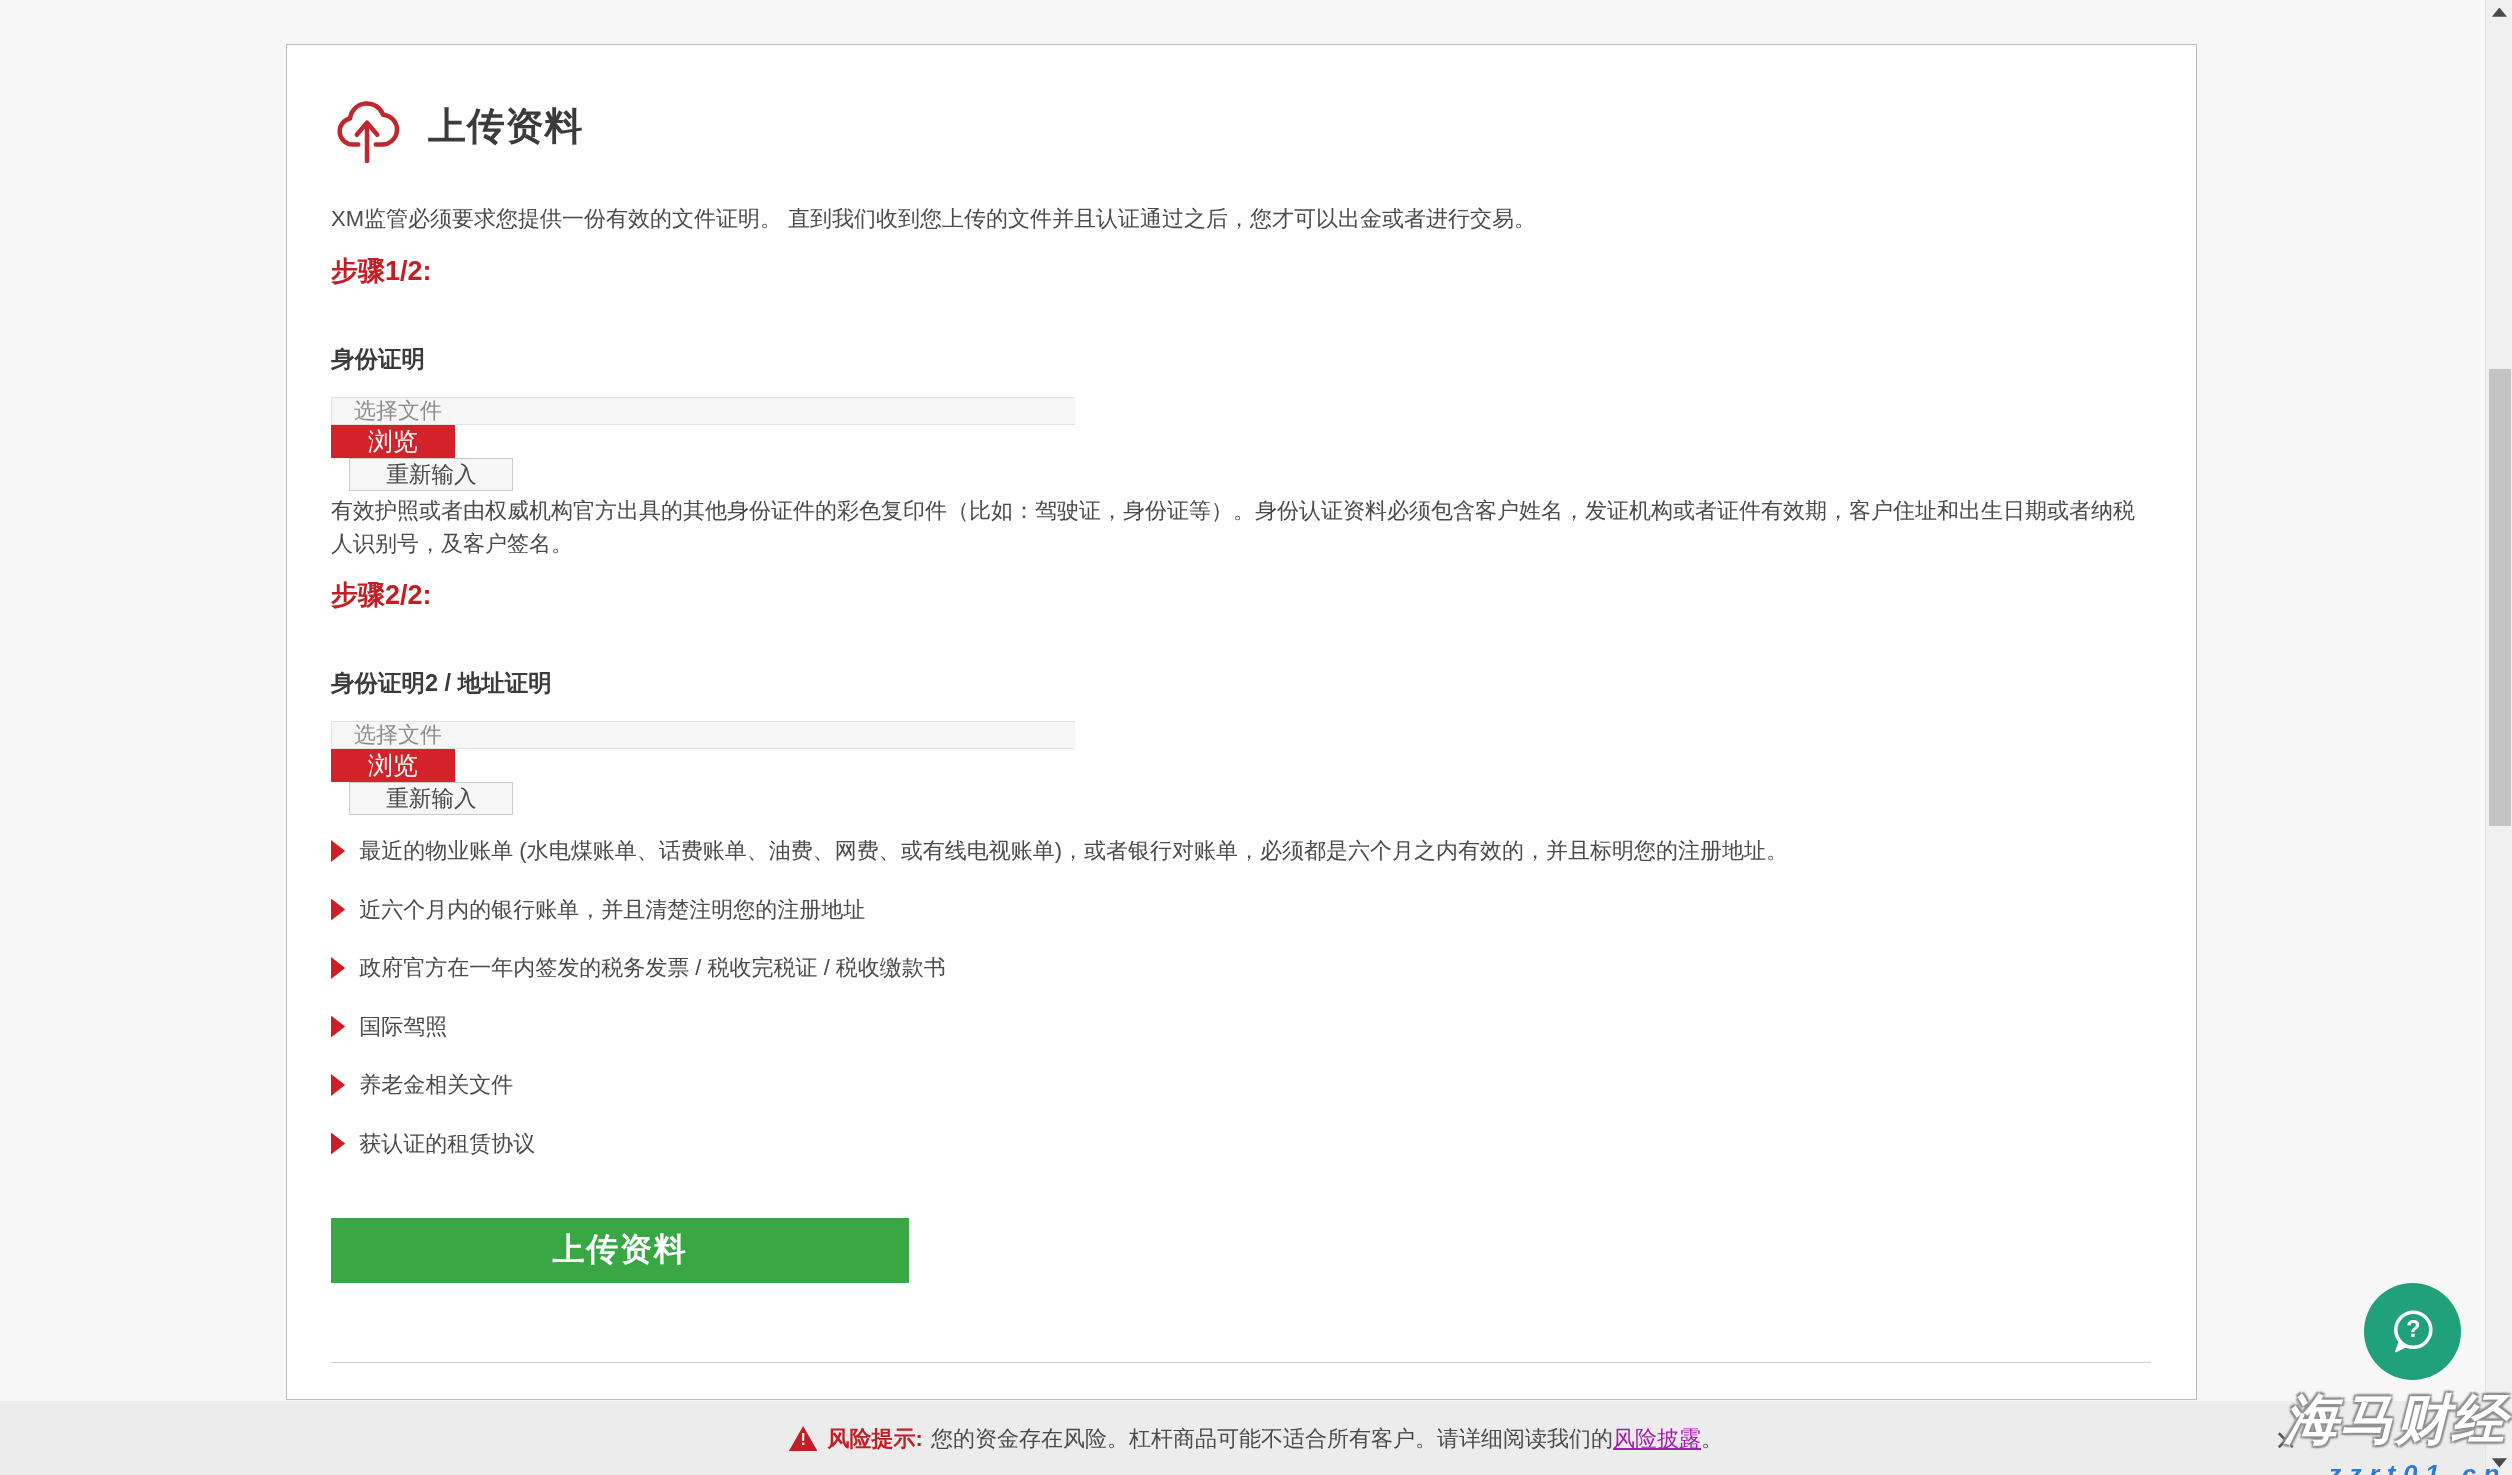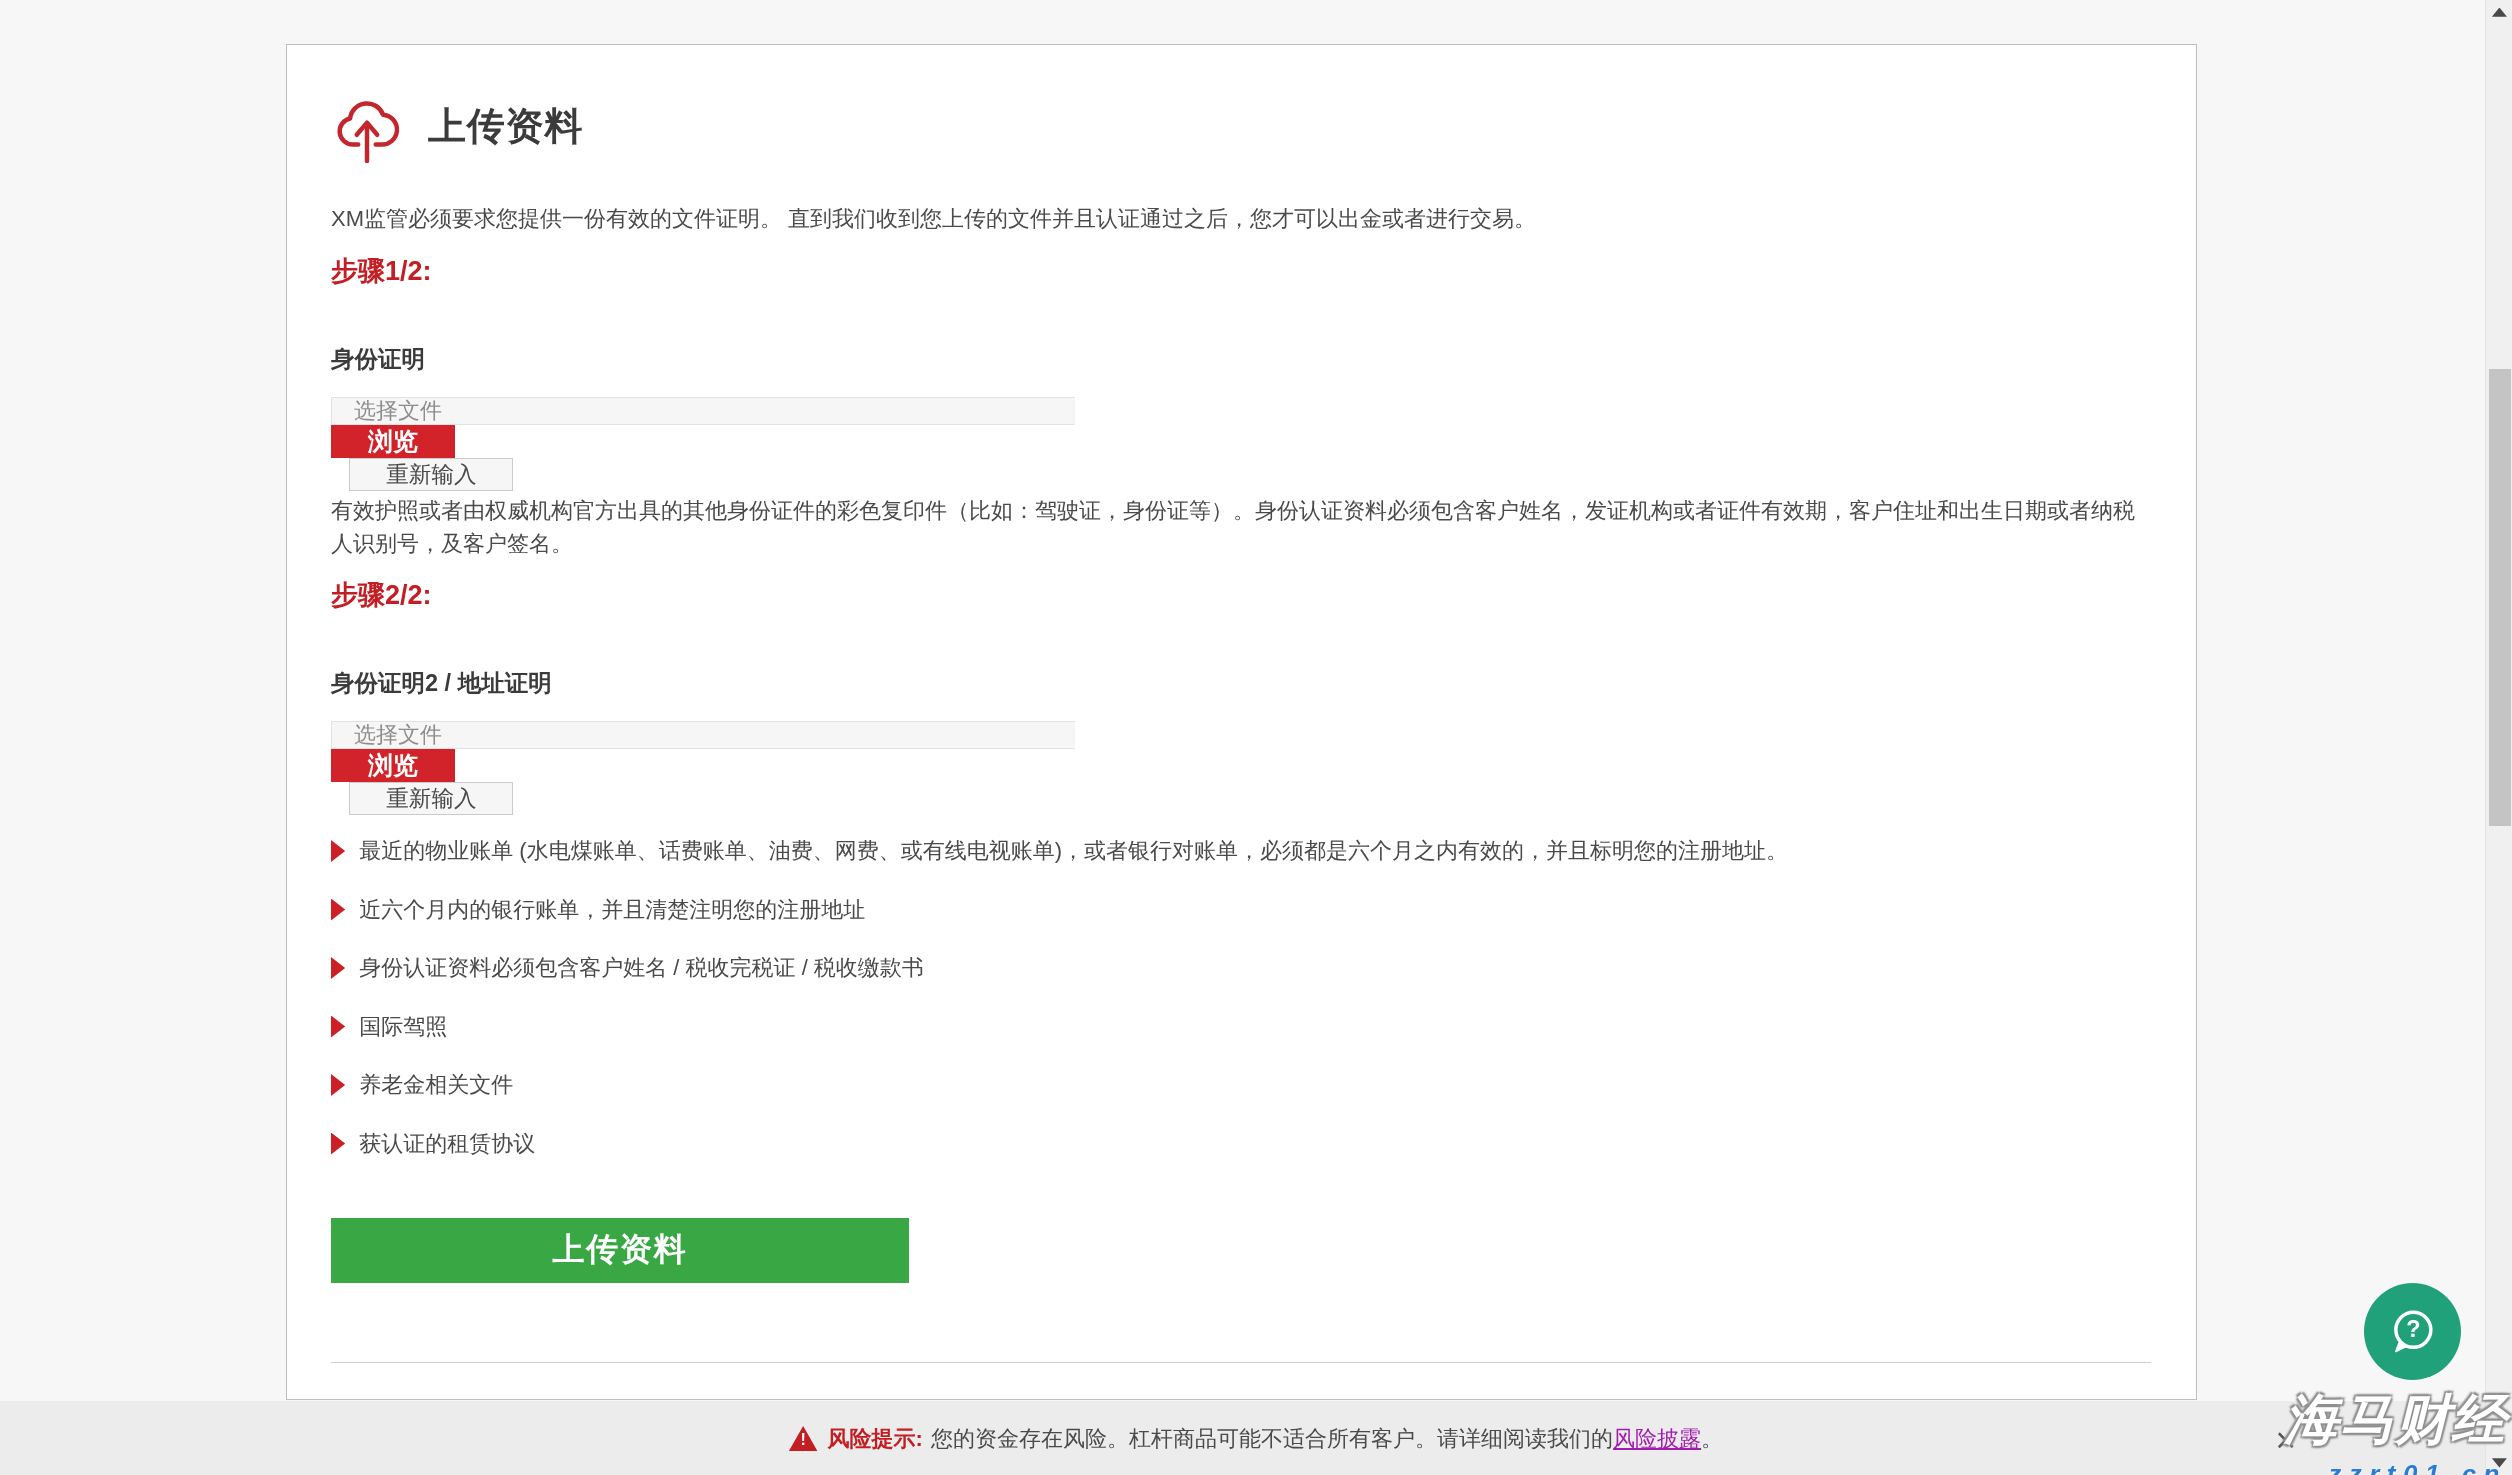--- a/index.html
+++ b/index.html
@@ -36,21 +36,21 @@
     width:744px; height:60px;
     background:#f6f6f6; border:1.7px solid #e2e2e2; border-right:none;
     padding:0 22px; font-size:22px; color:#8d8d8d;
     font-family:"Liberation Sans","DejaVu Sans",sans-serif;
     outline:none;
   }
   .file-input::placeholder { color:#8d8d8d; opacity:1; }
   .browse-btn {
     width:124px; height:60px; border:none; cursor:pointer;
     background:#d2232a; color:#ffffff;
-    font-size:25px; font-weight:bold;
+    font-size:25px; font-weight:normal;
     font-family:"Liberation Sans","DejaVu Sans",sans-serif;
   }
   .reset-btn {
     width:164px; height:60px; margin-left:18.4px; cursor:pointer;
     background:#f6f6f6; border:1.7px solid #cbcbcb; color:#4a4a4a;
     font-size:22.6px;
     font-family:"Liberation Sans","DejaVu Sans",sans-serif;
   }
 
   .step-desc { margin-top:37px; font-size:22px; color:#4a4a4a; line-height:33px; }
@@ -171,21 +171,21 @@
       <li>
         <span class="tri-marker"></span>
         <span>最近的物业账单 (水电煤账单、话费账单、油费、网费、或有线电视账单)，或者银行对账单，必须都是六个月之内有效的，并且标明您的注册地址。</span>
       </li>
       <li>
         <span class="tri-marker"></span>
         <span>近六个月内的银行账单，并且清楚注明您的注册地址</span>
       </li>
       <li>
         <span class="tri-marker"></span>
-        <span>身份认证资料必须包含客户姓名 / 税收完税证 / 税收缴款书</span>
+        <span>政府官方在一年内签发的税务发票 / 税收完税证 / 税收缴款书</span>
       </li>
       <li>
         <span class="tri-marker"></span>
         <span>国际驾照</span>
       </li>
       <li>
         <span class="tri-marker"></span>
         <span>养老金相关文件</span>
       </li>
       <li>

